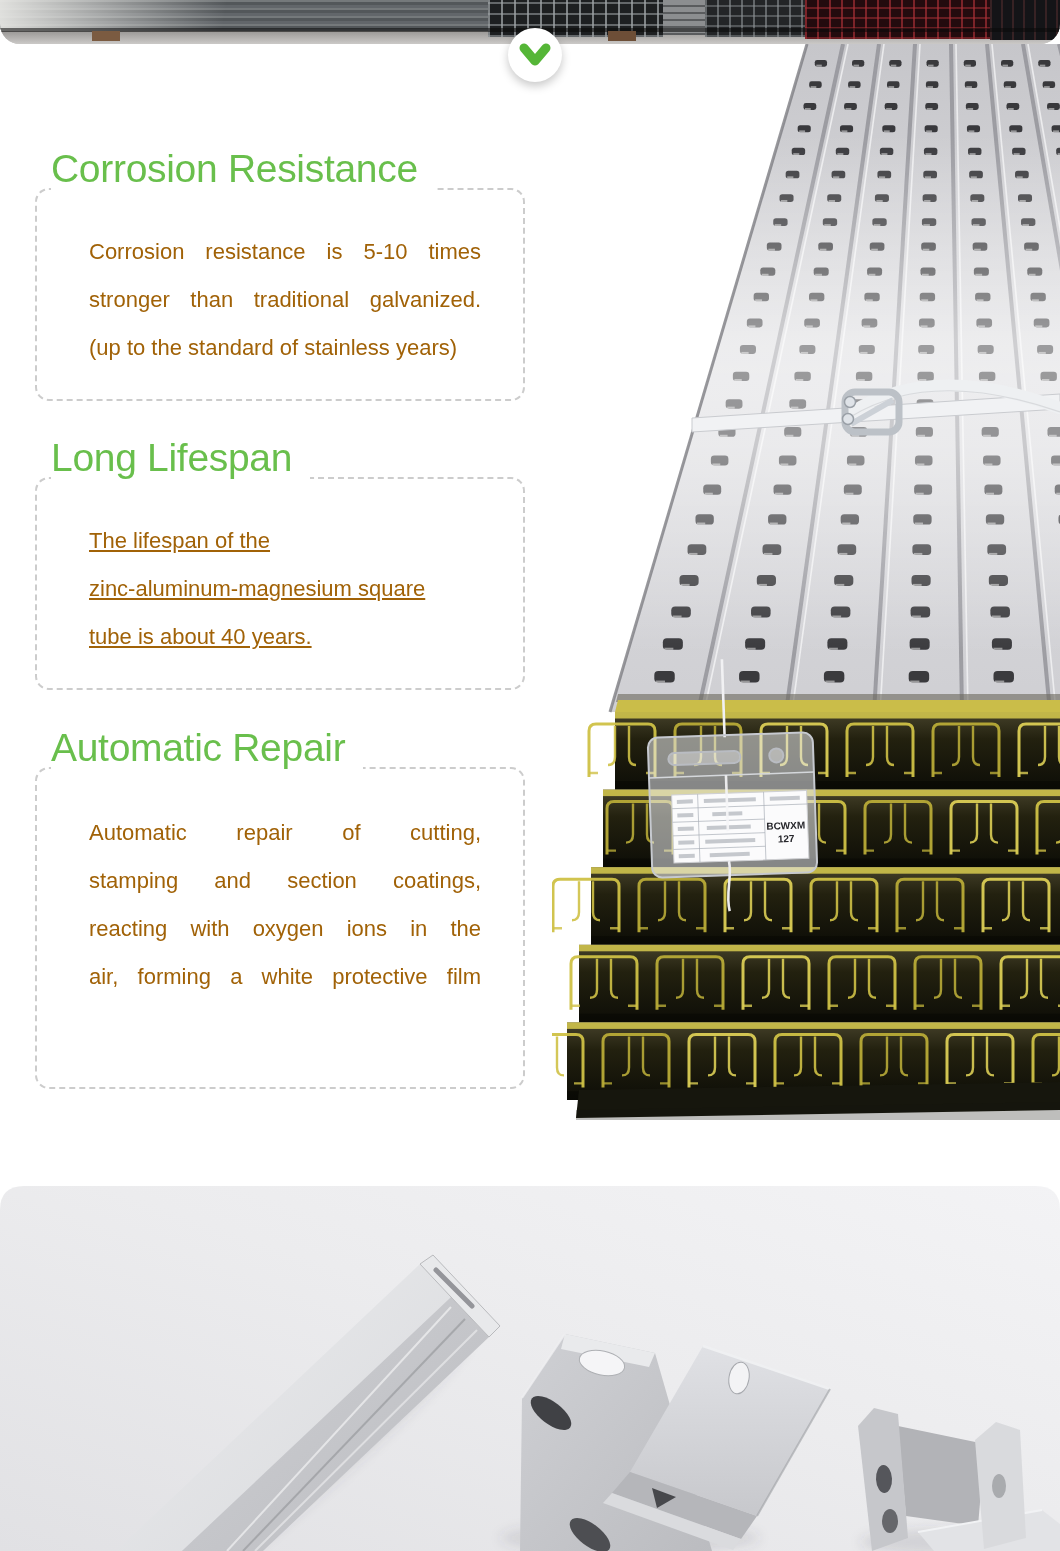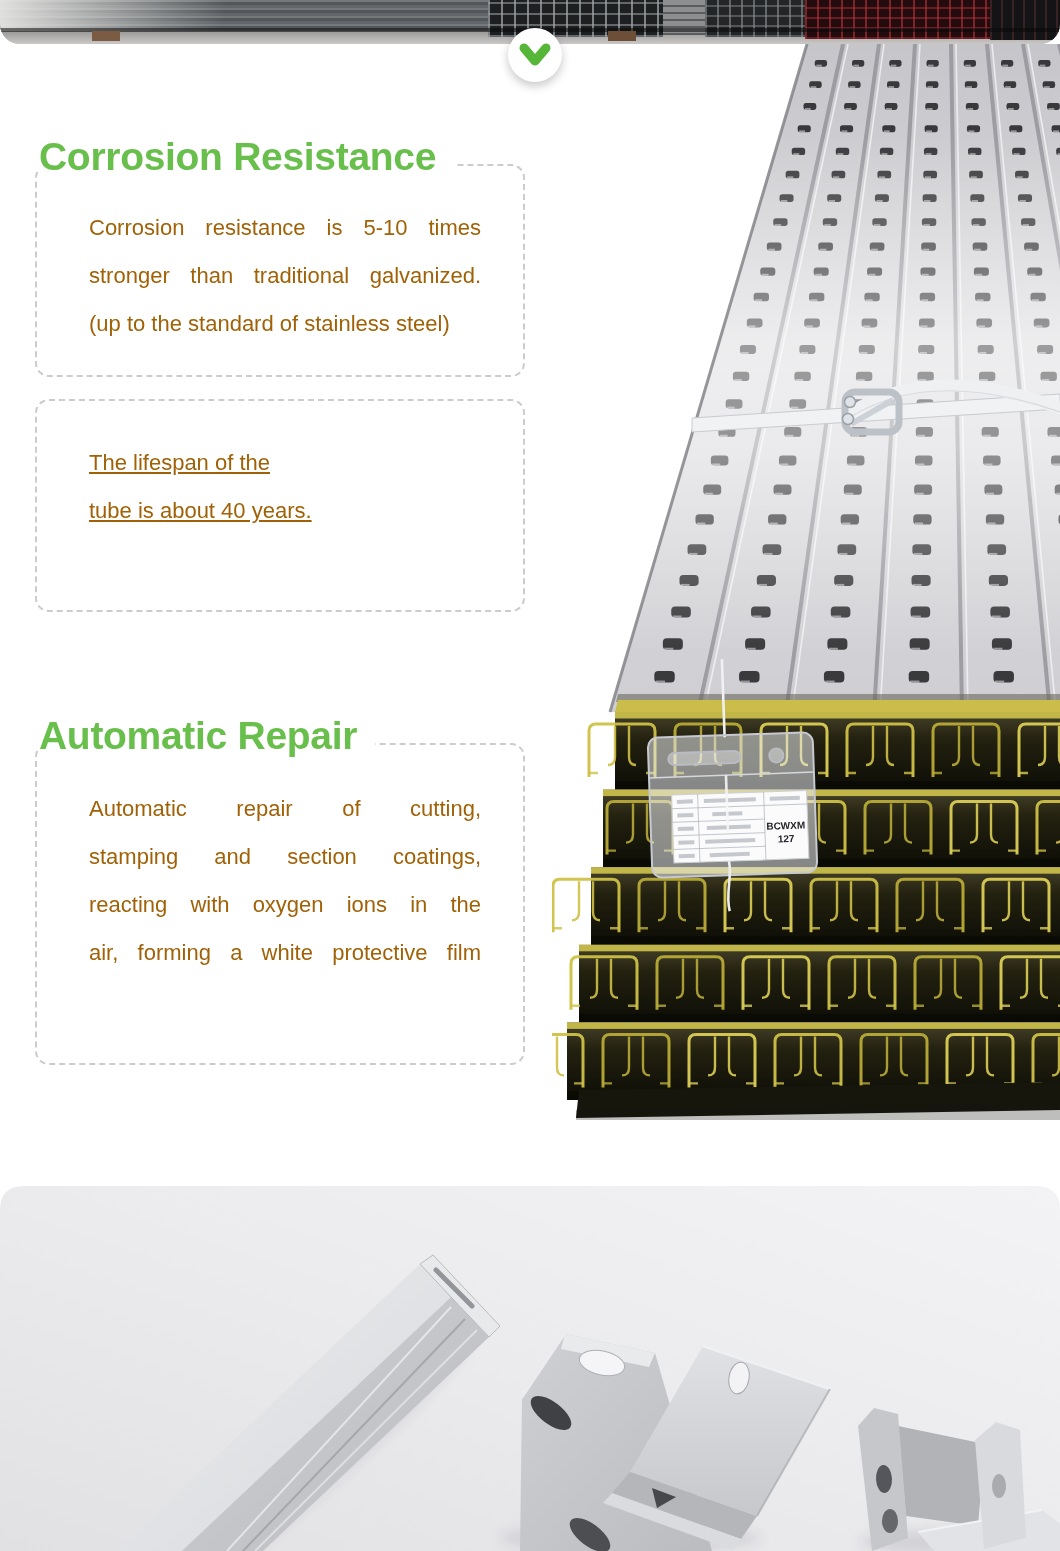--- a/index.html
+++ b/index.html
@@ -33,21 +33,21 @@
   .strip .edge-shadow{position:absolute;left:0;top:28px;width:1060px;height:4px;background:rgba(10,10,10,.55);}
 
   
   .scroll-btn{position:absolute;left:508px;top:28px;width:54px;height:54px;border-radius:50%;
         background:#fff;box-shadow:0 4px 10px rgba(0,0,0,.22);display:flex;align-items:center;
         justify-content:center;cursor:pointer;z-index:5;}
 
   
   .feature{position:absolute;left:35px;width:493px;}
   .f1{top:130px}.f2{top:419px}.f3{top:709px}
-  .feature h2{margin:4px;font-size:39px;line-height:46px;font-weight:700;letter-spacing:-.3px;
+  .feature h2{margin:16px;font-size:39px;line-height:46px;font-weight:400;letter-spacing:-.3px;
         color:#69bf4c;background:#fff;display:inline-block;padding:0 18px 0 0;
         position:relative;z-index:2;}
   .card{position:relative;z-index:1;margin-top:-20px;border:2px dashed #cccccc;border-radius:14px;
         color:#a16207;font-size:22px;box-sizing:border-box;width:490px;}
   .f1 .card{height:213px;padding:38px 42px 0 52px;}
   .f2 .card{height:213px;padding:38px 42px 0 52px;text-decoration:underline;}
   .f3 .card{height:322px;padding:40px 42px 0 52px;}
   .tline{line-height:48px;white-space:nowrap;}
   .jfull{text-align:justify;text-align-last:justify;white-space:normal;}
 
@@ -77,27 +77,29 @@
     <svg width="34" height="26" viewBox="0 0 34 26">
       <polyline points="6,6 17,19 28,6" fill="none" stroke="#55b637" stroke-width="9" stroke-linecap="round" stroke-linejoin="round"></polyline>
     </svg>
   </div>
 
   <section class="feature f1">
     <h2>Corrosion Resistance</h2>
     <div class="card">
         <div class="tline jfull">Corrosion resistance is 5-10 times</div>
         <div class="tline jfull">stronger than traditional galvanized.</div>
-        <div class="tline">(up to the standard of stainless steel)</div>
+        <div class="tline">(up to the standard of stainless years)</div>
       </div>
   </section>
 
   <section class="feature f2">
+    <h2>Long Lifespan</h2>
     <div class="card">
         <div class="tline">The lifespan of the</div>
+        <div class="tline">zinc-aluminum-magnesium square</div>
         <div class="tline">tube is about 40 years.</div>
       </div>
   </section>
 
   <section class="feature f3">
     <h2>Automatic Repair</h2>
     <div class="card">
         <div class="tline jfull">Automatic repair of cutting,</div>
         <div class="tline jfull">stamping and section coatings,</div>
         <div class="tline jfull">reacting with oxygen ions in the</div>

